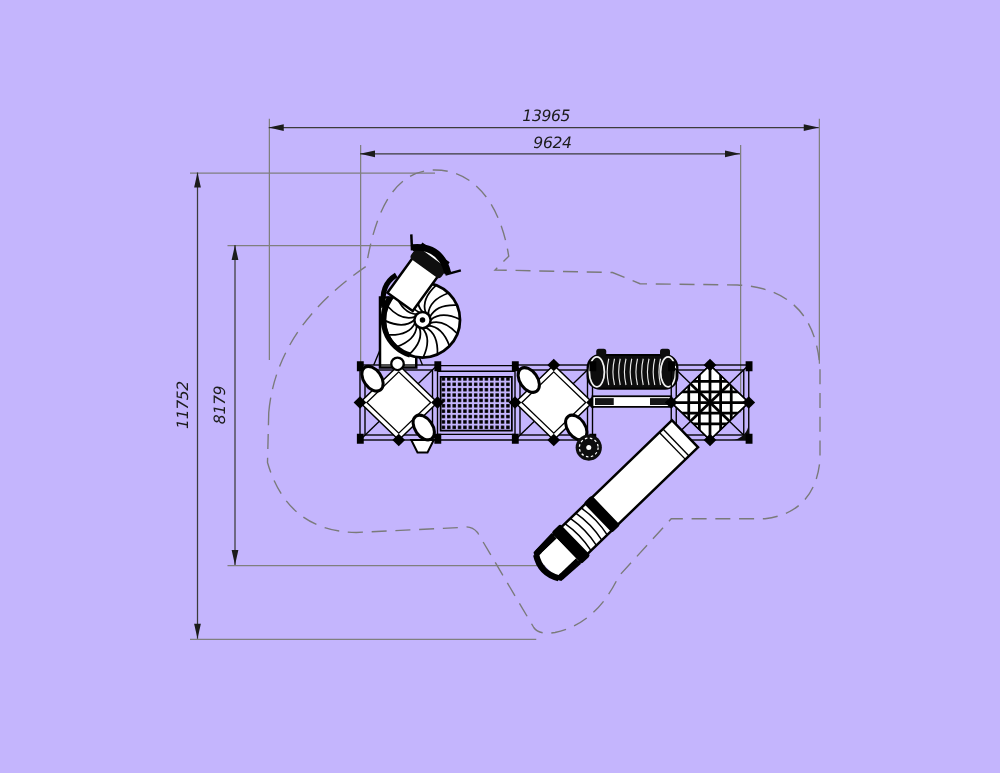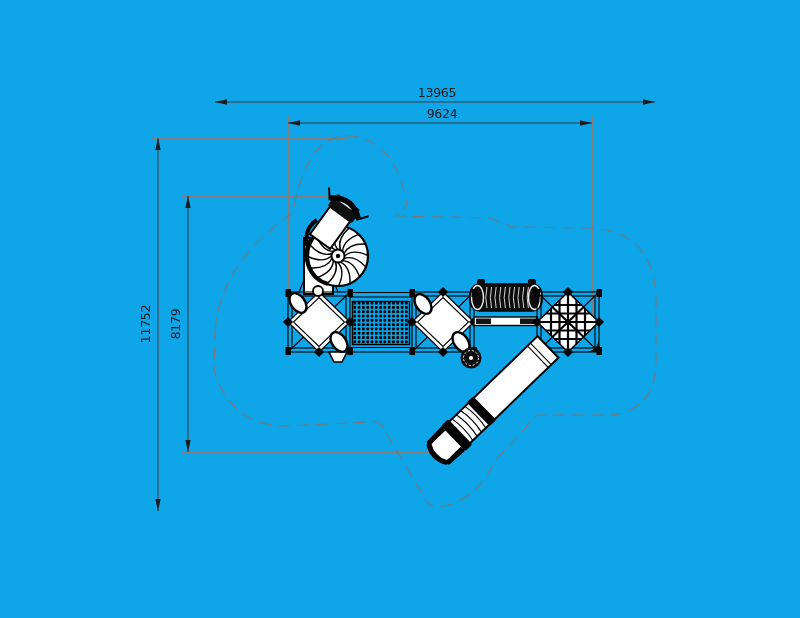--- a/index.html
+++ b/index.html
@@ -1,17 +1,17 @@
 <!DOCTYPE html>
 <html><head>
 <meta charset="utf-8">
 <style>
   html,body{margin:0;padding:0;background:#fff;}
-  .page{position:relative;width:800px;height:618px;background:#0ea5e9;overflow:hidden;
-        font-family:"DejaVu Sans",sans-serif;}
+  .page{position:relative;width:800px;height:618px;background:#c4b5fd;overflow:hidden;
+        font-family:"DejaVu Sans",sans-serif;font-style:italic;}
   svg{display:block;}
   .ext  {stroke:#7f7f7f;stroke-width:1;fill:none;}
   .dim  {stroke:#3b3b3b;stroke-width:1;fill:none;}
   .arr  {fill:#1c1c1c;stroke:none;}
   .dtxt {font-family:"DejaVu Sans",sans-serif;font-size:12.5px;fill:#1c1c1c;letter-spacing:-0.3px;}
   .zone {stroke:#7a7a7a;stroke-width:1.1;fill:none;stroke-dasharray:12 7;stroke-linecap:butt;}
   .s1   {stroke:#000;stroke-width:1.1;fill:none;}
   .s2   {stroke:#000;stroke-width:2;fill:none;}
   .wfill{fill:#fff;stroke:#000;}
 </style>

